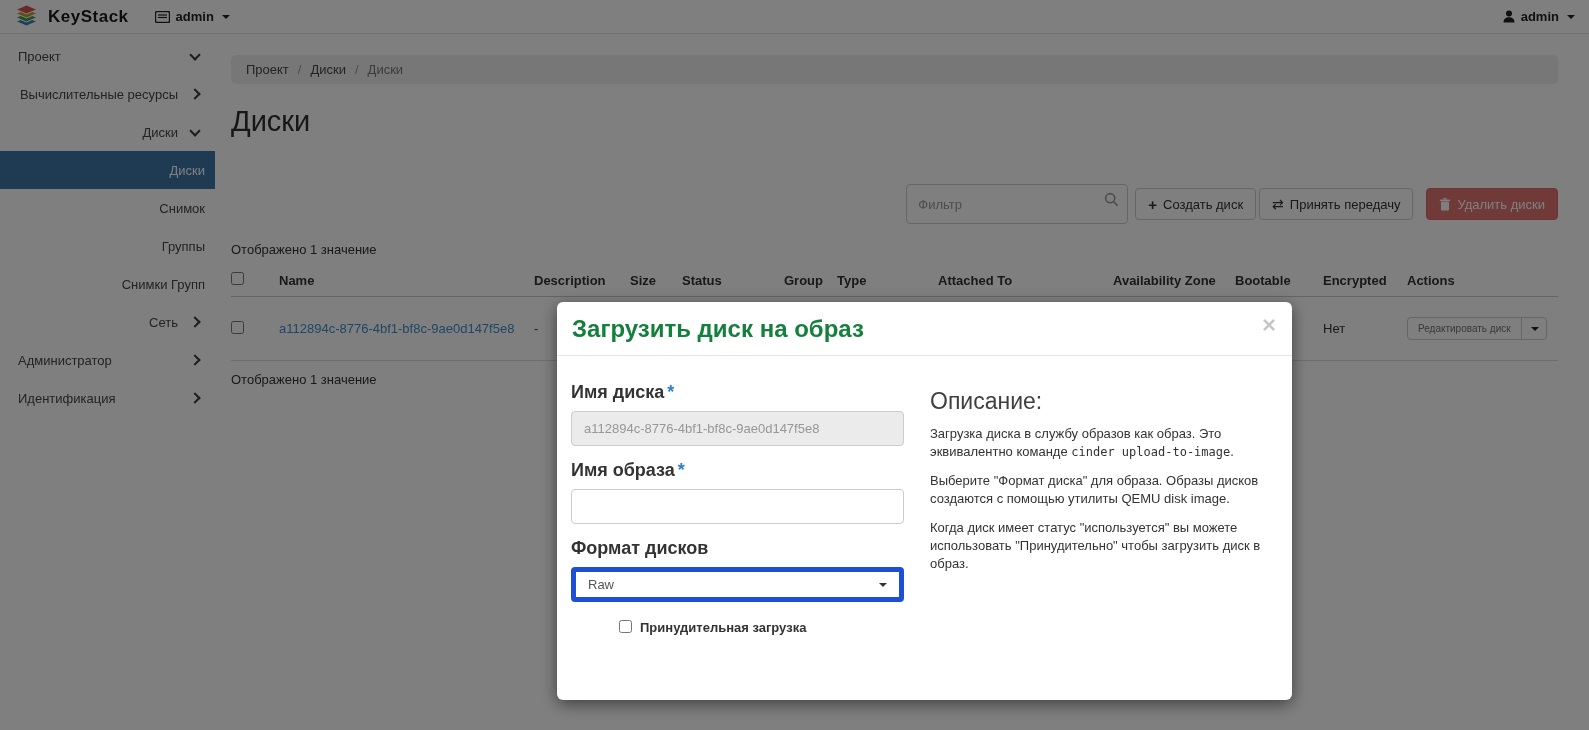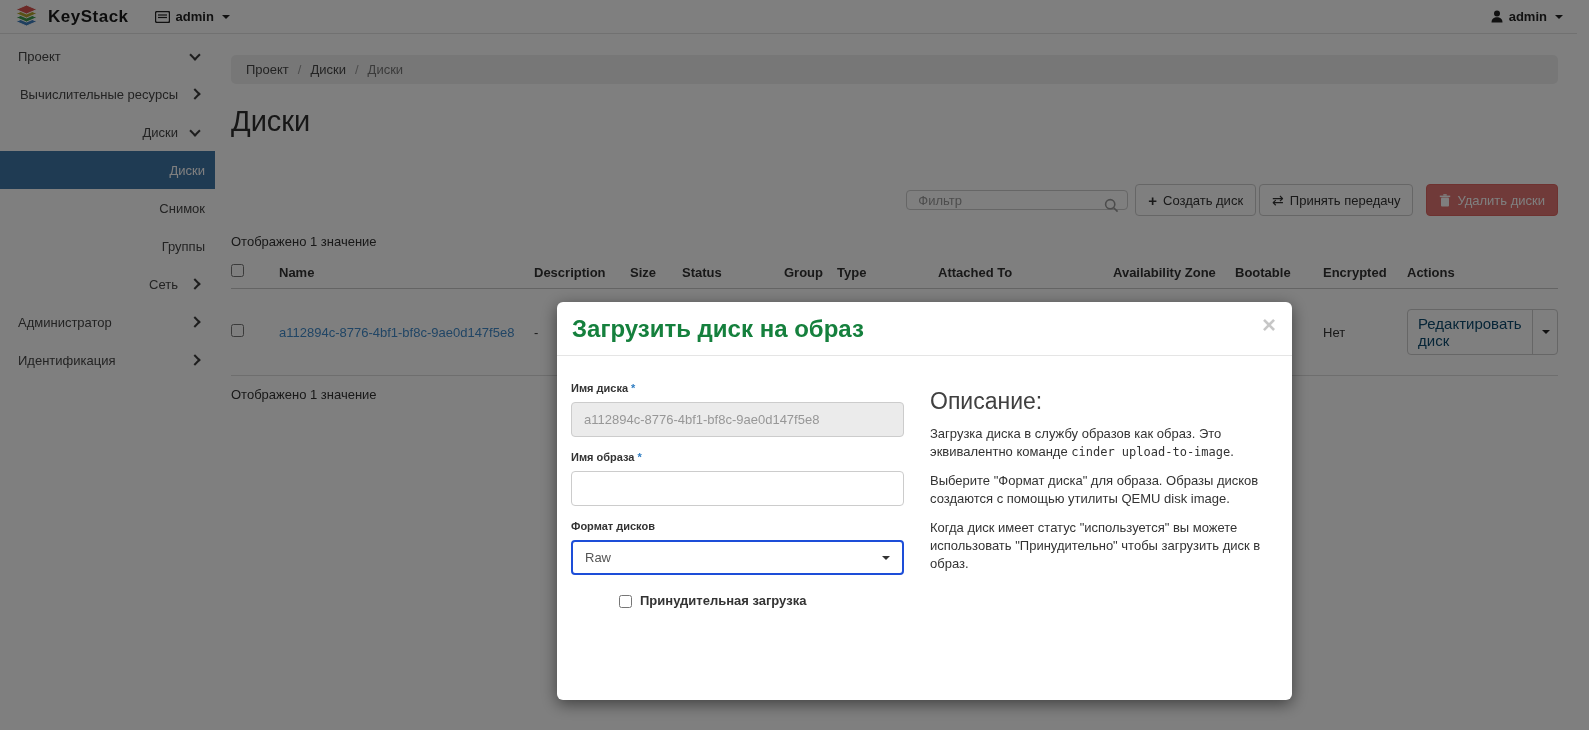--- a/index.html
+++ b/index.html
@@ -3,21 +3,21 @@
 <meta charset="utf-8">
 <style>
   * { box-sizing: border-box; margin: 0; padding: 0; }
   html,body { width:1589px; height:730px; }
   body {
     font-family: "Liberation Sans","DejaVu Sans",sans-serif;
     font-size: 13px; color:#333; background:#fff;
     position: relative; overflow: hidden;
   }
   
-  .navbar { position:absolute; top:0; left:0; right:12px; height:34px;
+  .navbar { position:absolute; top:0; left:0; right:0; height:34px;
     background:#fff; border-bottom:1px solid #e2e2e2;
     display:flex; align-items:center; justify-content:space-between; padding:0 14px; z-index:5;}
   .nav-left { display:flex; align-items:center; gap:26px; }
   .brand { display:flex; align-items:center; gap:9px; cursor:pointer; }
   .brand-text { font-size:17px; font-weight:700; color:#1a1a1a; letter-spacing:.5px; }
   .ctx, .user { display:flex; align-items:center; gap:6px; color:#222; font-size:13px; font-weight:700; cursor:pointer; }
   .caret { width:0; height:0; border-left:4px solid transparent; border-right:4px solid transparent;
     border-top:4px solid #222; display:inline-block; margin-left:2px; }
   
   .sidebar { position:absolute; top:35px; left:0; bottom:0; width:215px; background:#fff; padding-top:2px; z-index:1; }
@@ -32,59 +32,59 @@
   
   .main { position:absolute; left:215px; top:34px; right:0; bottom:0; background:#fff; padding:21px 31px 0 16px; z-index:1;}
   .breadcrumb { background:#efefef; border-radius:5px; height:29px; display:flex; align-items:center;
     padding:0 15px; gap:9px; font-size:13px; }
   .breadcrumb a { color:#474747; text-decoration:none; cursor:pointer; }
   .breadcrumb .sep { color:#999; }
   .breadcrumb .current { color:#777; }
   h1.page-title { font-size:29px; font-weight:400; color:#2e2e2e; margin-top:21px; }
   .toolbar { margin-top:46px; display:flex; justify-content:flex-end; align-items:center; }
   .filter-wrap { position:relative; width:222px; margin-right:7px; }
-  .filter-wrap input { width:100%; height:20px; border:1px solid #ccc; border-radius:4px;
+  .filter-wrap input { width:100%; height:40px; border:1px solid #ccc; border-radius:4px;
     padding:0 30px 0 11px; font-size:13px; color:#555; font-family:inherit; }
   .filter-wrap input::placeholder { color:#9a9a9a; }
   .search-ic { position:absolute; right:9px; top:8px; }
   .btn { height:32px; border:1px solid #ccc; border-radius:4px; background:#fff; color:#333;
     font-size:13px; font-family:inherit; padding:0 12px; display:inline-flex; align-items:center; gap:6px; cursor:pointer; }
   .btn b.plus { font-size:15px; font-weight:700; }
   .btn .arrows { font-size:14px; }
   .btn-danger { background:#d9534f; border-color:#d43f3a; color:#fff; opacity:.8; margin-left:13px; }
   .btn-transfer { margin-left:3px; }
   .summary { margin-top:18px; font-size:13px; color:#333; }
   table.vol { width:100%; border-collapse:collapse; table-layout:fixed; margin-top:9px; }
   table.vol th { text-align:left; font-size:13px; font-weight:700; color:#333; padding:6px 0 8px 0; border-bottom:1px solid #c9c9c9; }
   table.vol td { padding:20px 0; border-bottom:1px solid #ddd; font-size:13px; vertical-align:middle; }
   td.cb-cell, th.cb-cell { padding-left:15px; }
   a.vol-link { color:#428bca; text-decoration:none; cursor:pointer; }
   .split-btn { display:inline-flex; border:1px solid #ccc; border-radius:4px; background:#fff; overflow:hidden; }
-  .split-btn .main-a { padding:5px 10px; font-size:15px; color:#0c4a6e; cursor:pointer; }
+  .split-btn .main-a { padding:5px 10px; font-size:10px; color:#737373; cursor:pointer; }
   .split-btn .caret-a { padding:5px 7px; border-left:1px solid #ccc; display:flex; align-items:center; cursor:pointer; }
   .summary.bottom { margin-top:0; padding-top:11px; }
   
   .backdrop { position:fixed; inset:0; background:rgba(0,0,0,.5); z-index:50; }
   .modal { position:fixed; left:557px; top:302px; width:735px; height:398px; background:#fff;
     border-radius:6px; box-shadow:0 4px 16px rgba(0,0,0,.5); z-index:60; }
   .modal-header { padding:13px 16px 12px 15px; border-bottom:1px solid #e5e5e5; display:flex; justify-content:space-between; align-items:flex-start;}
   .modal-title { font-size:24px; font-weight:700; color:#15803d; }
   .modal-close { font-size:24px; font-weight:700; color:#000; opacity:.22; line-height:20px; cursor:pointer; background:none; border:none; font-family:inherit;}
   .modal-body { padding:26px 15px 0 14px; display:flex; gap:26px; }
   .col-form { width:333px; flex:0 0 auto; }
-  .f-label { font-size:11px; font-weight:700; color:#333; margin-bottom:8px; }
+  .f-label { font-size:18px; font-weight:700; color:#333; margin-bottom:8px; }
   .req { color:#2f7dc2; margin-left:3px; }
   .f-input { width:100%; height:35px; border:1px solid #ccc; border-radius:4px; padding:0 12px;
     font-size:13px; color:#555; font-family:inherit; background:#fff; }
   .f-input:disabled { background:#ebebeb; color:#979797; }
   .f-gap { margin-top:14px; }
-  .select-box { width:100%; height:35px; border:2px solid #1d4ed8; border-radius:4px; padding:0 12px;
+  .select-box { width:100%; height:35px; border:5px solid #1d4ed8; border-radius:4px; padding:0 12px;
     display:flex; align-items:center; justify-content:space-between; color:#555; cursor:pointer; background:#fff;}
   .select-box .caret { border-top-color:#333; }
-  .check-row { margin-top:18px; display:flex; align-items:flex-end; gap:8px;padding-left:48px; }
+  .check-row { margin-top:18px; display:flex; align-items:flex-start; gap:8px;padding-left:48px; }
   .check-row input { width:13px; height:13px; }
   .check-row .c-label { font-weight:700; font-size:13px; color:#333; }
   .col-desc { flex:1; }
   .desc-head { font-size:23px; font-weight:400; color:#404040; margin:6px 0 10px; }
   .col-desc p { font-size:13px; line-height:18px; color:#333; margin-bottom:11px; }
   .col-desc code { font-family:"DejaVu Sans Mono","Liberation Mono",monospace; font-size:12px; color:#333; }
   .modal-footer { position:absolute; left:0; right:0; bottom:0; height:54px; border-top:1px solid #e5e5e5;
     display:flex; justify-content:flex-end; align-items:center; padding:0 16px; gap:10px; }
   .btn-cancel { padding:7px 14px; font-size:13px; border:1px solid #ccc; border-radius:4px; background:#fff; color:#333; font-family:inherit; cursor:pointer;}
   .btn-primary { padding:7px 14px; font-size:13px; border:1px solid #2e6da4; border-radius:4px; background:#337ab7; color:#fff; font-family:inherit; cursor:pointer;}
@@ -144,20 +144,23 @@
     <span class="chev down"></span>
   </div>
   <div class="side-row leaf active">
     <span>Диски</span>
   </div>
   <div class="side-row leaf">
     <span>Снимок</span>
   </div>
   <div class="side-row leaf">
     <span>Группы</span>
+  </div>
+  <div class="side-row leaf">
+    <span>Снимки Групп</span>
   </div>
   <div class="side-row group">
     <span>Сеть</span>
     <span class="chev right"></span>
   </div>
   <div class="side-row lvl1">
     <span>Администратор</span>
     <span class="chev right"></span>
   </div>
   <div class="side-row lvl1">

